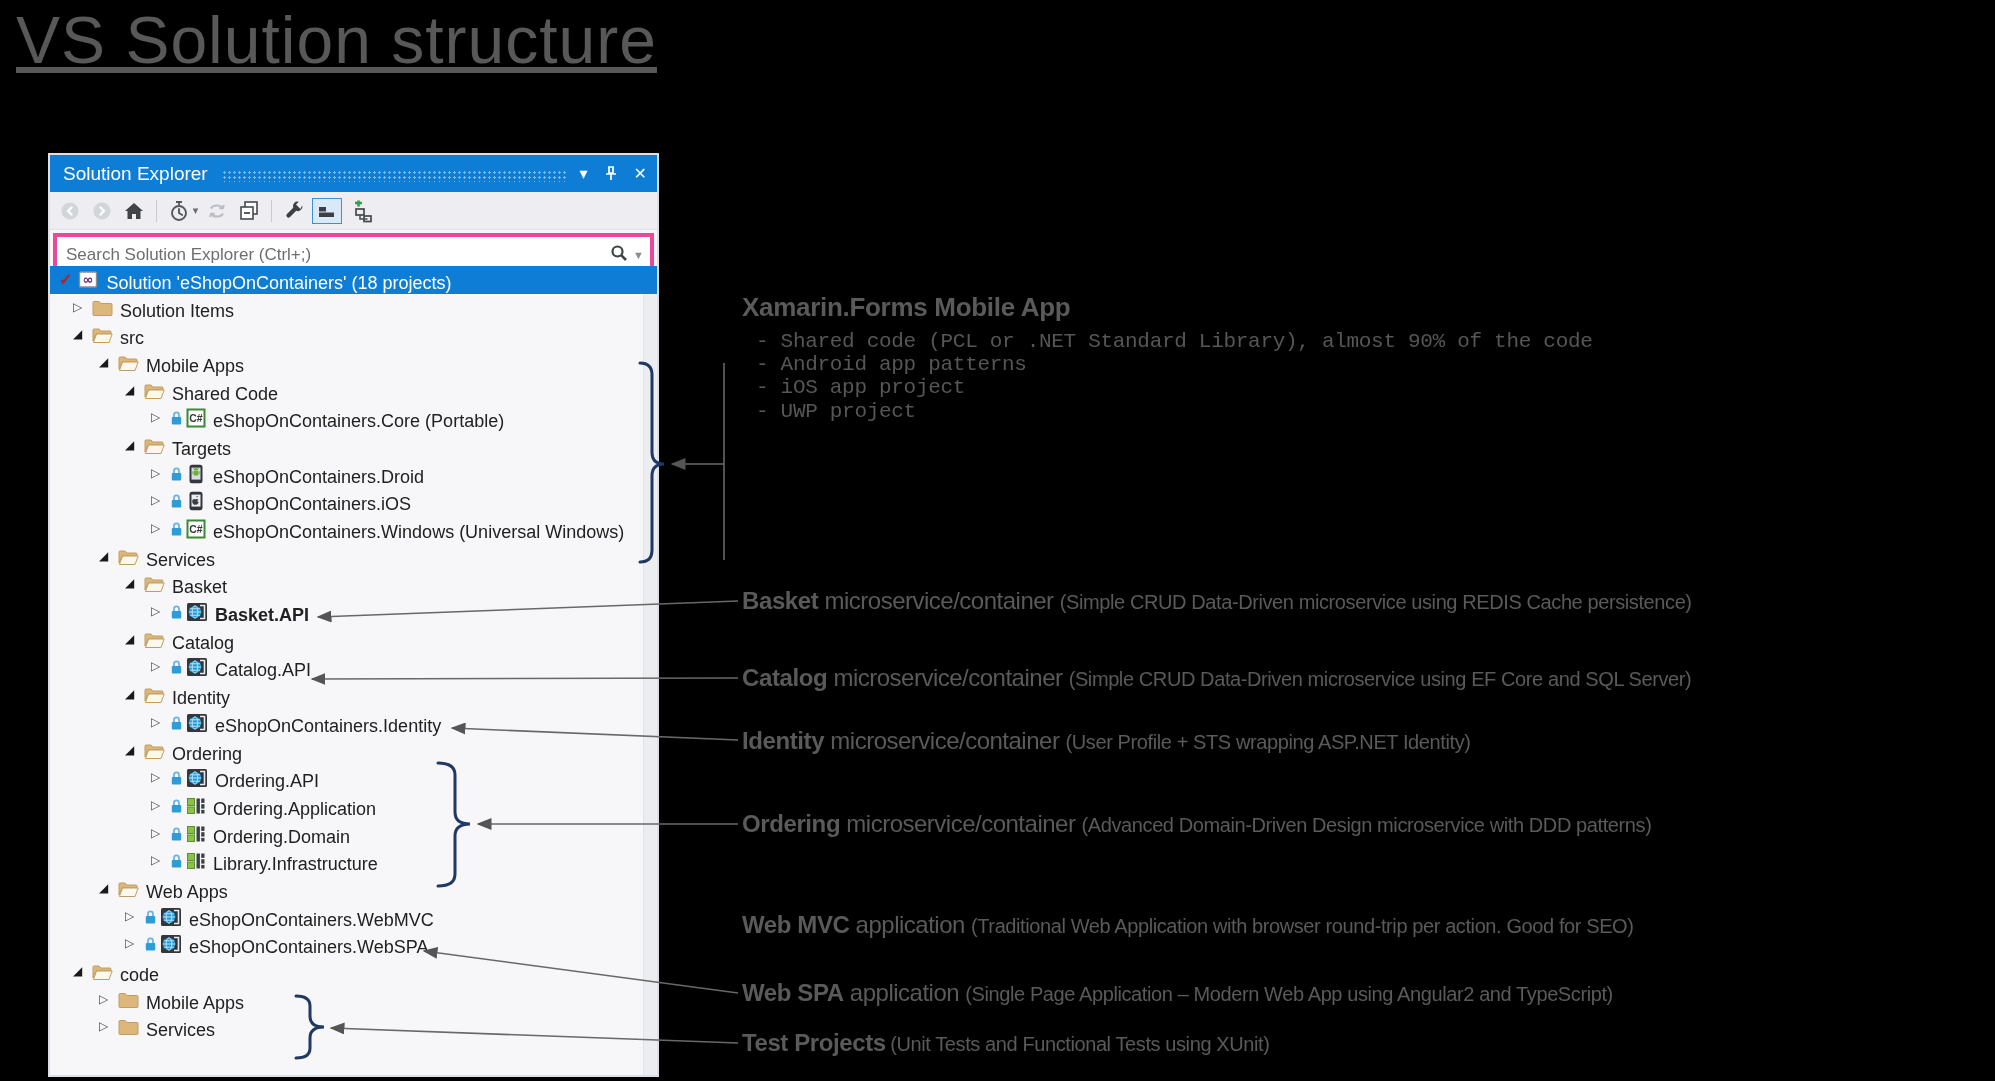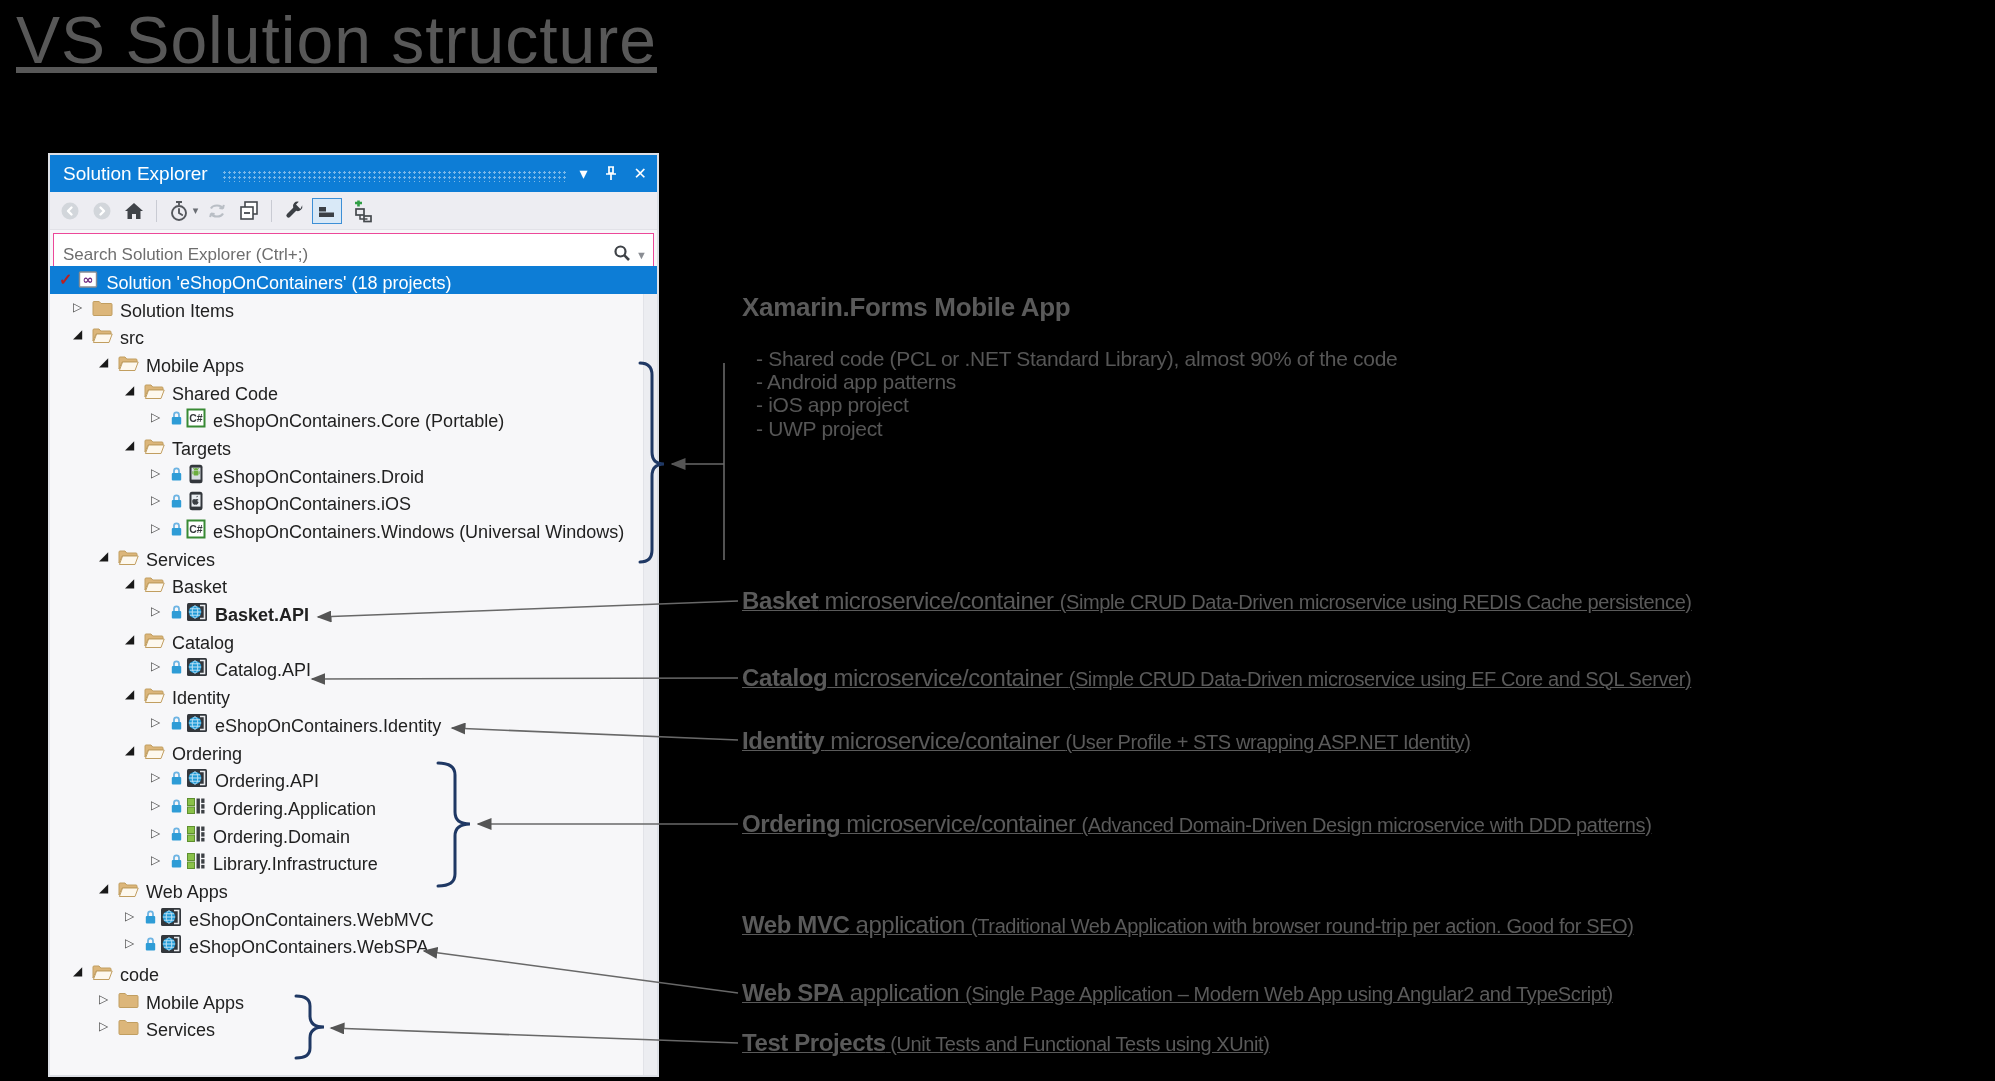--- a/index.html
+++ b/index.html
@@ -24,21 +24,21 @@
 
   .toolbar{height:38px;background:#ededf2;display:flex;align-items:center;
     padding:0 6px;gap:4px;border-bottom:1px solid #e2e2e8;box-sizing:border-box;}
   .tool{display:flex;align-items:center;justify-content:center;width:28px;height:28px;}
   .tool.wide{width:34px;}
   .tool.active{width:30px;height:26px;border:1px solid #3d8fd6;background:#d9e9f7;box-sizing:border-box;}
   .tool-sep{width:1px;height:22px;background:#c9cbd3;margin:0 4px;}
   .tool .caret{font-size:11px;color:#6a6e74;margin-left:1px;}
 
   .searchrow{height:36px;padding:3px 3px 2px 3px;box-sizing:border-box;position:relative;}
-  .searchbox{position:relative;height:44px;background:#fff;border:1px solid #ec4899;box-sizing:border-box;}
+  .searchbox{position:relative;height:44px;background:#fff;border:4px solid #ec4899;box-sizing:border-box;}
   .searchbox input{position:absolute;inset:0;border:none;outline:none;background:transparent;
     font-family:"Liberation Sans",sans-serif;font-size:17px;color:#333;padding:0 52px 0 9px;}
   .searchbox input::placeholder{color:#6e6e6e;opacity:1;}
   .search-icons{position:absolute;right:6px;top:0;height:100%;display:flex;align-items:center;gap:4px;}
   .search-caret{font-size:11px;color:#8a8d93;}
 
   .tree{position:relative;font-size:18px;color:#212121;}
   .scrollstrip{position:absolute;right:0;top:111px;bottom:0;width:13px;background:#ecedf1;
     border-left:1px solid #e2e3e8;z-index:0;}
   .trow{position:relative;display:flex;align-items:center;height:27.7px;white-space:nowrap;z-index:1;}
@@ -49,23 +49,23 @@
   .ticon{display:inline-flex;align-items:center;margin-right:7px;flex:0 0 auto;}
   .lockicon{display:inline-flex;align-items:center;margin-right:3px;flex:0 0 auto;}
   .checkmark{color:#b82020;font-weight:bold;font-size:16px;margin:0 3px 0 5px;}
   .tlabel{line-height:1;margin-top:6px;}
   .tlabel.bold{font-weight:bold;}
 
   
   .annos{position:absolute;inset:0;z-index:20;pointer-events:none;}
   .xamarin{position:absolute;left:742px;top:292px;color:#5a5a5a;}
   .xamarin-heading{font-size:26px;font-weight:bold;letter-spacing:-0.3px;}
-  .xamarin-bullets{margin-top:24px;padding-left:14px;}
+  .xamarin-bullets{margin-top:7px;padding-left:14px;font-family:Liberation Mono, monospace;}
   .xamarin-bullets div{font-size:21px;line-height:23.2px;letter-spacing:-0.3px;color:#565656;}
-  .callout{position:absolute;left:742px;white-space:nowrap;color:#5a5a5a;line-height:32px;text-decoration:underline;}
+  .callout{position:absolute;left:742px;white-space:nowrap;color:#5a5a5a;line-height:32px;}
   .callout .b{font-size:24px;font-weight:bold;letter-spacing:-0.4px;}
   .callout .m{font-size:24px;letter-spacing:-0.5px;}
   .callout .p{font-size:20px;letter-spacing:-0.4px;}
 
   .overlay{position:absolute;left:0;top:0;z-index:30;pointer-events:none;}
 </style>
 </head>
 <body>
 
 <h1 class="page-title">VS Solution structure</h1>

